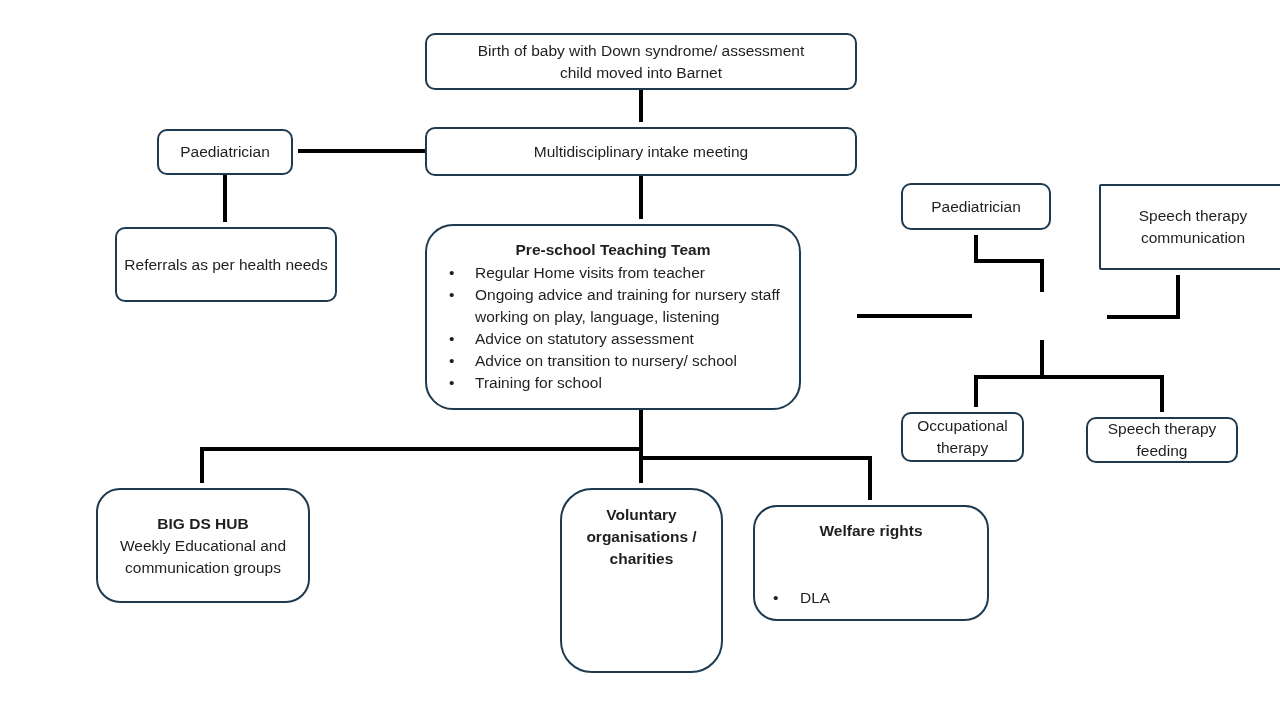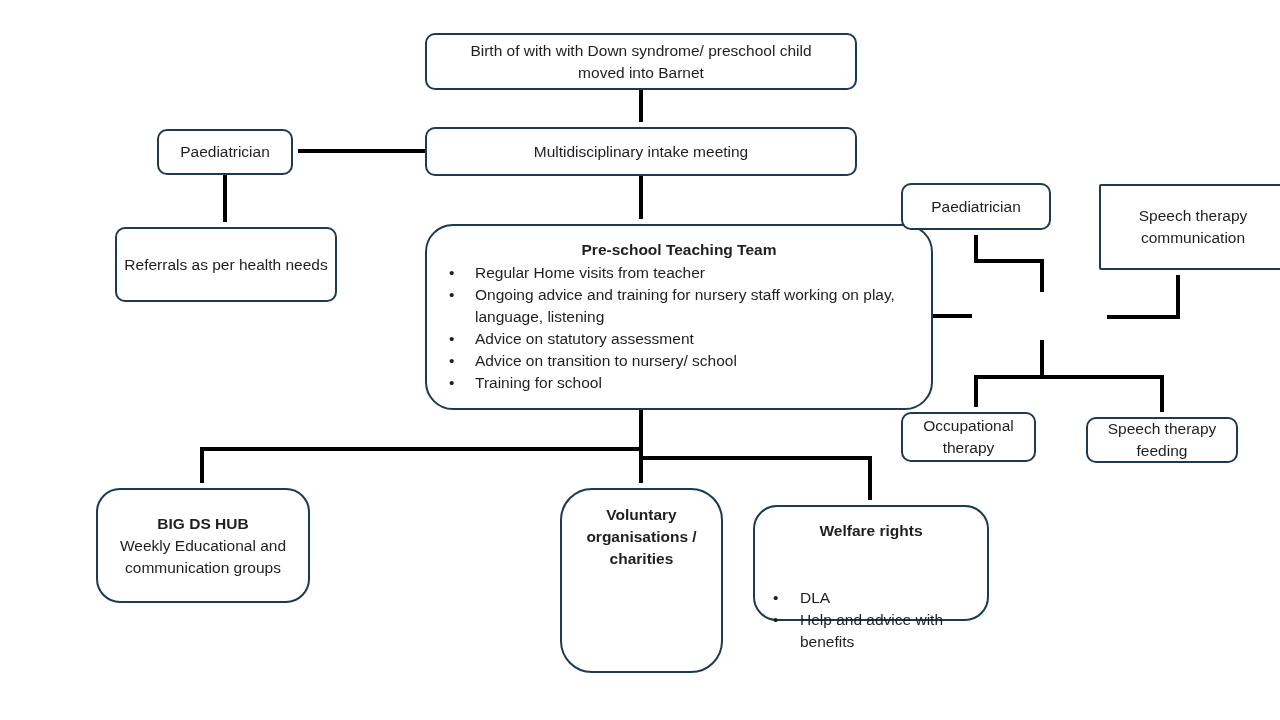--- a/index.html
+++ b/index.html
@@ -26,26 +26,26 @@
   .bullets { list-style:none; margin:1px 0 0; padding:0; width:100%; text-align:left; }
   .bullets li { position:relative; padding-left:48px; padding-right:8px; }
   .bullets li::before { content:"\2022"; position:absolute; left:22px; }
 
   
   .nd-birth          { left:425px; top:33px;  width:432px; height:57px; }
   .nd-birth .node-text { max-width:352px; }
   .nd-intake         { left:425px; top:127px; width:432px; height:49px; }
   .nd-paediatrician  { left:157px; top:129px; width:136px; height:46px; }
   .nd-referrals      { left:115px; top:227px; width:222px; height:75px; }
-  .nd-preschool      { left:425px; top:224px; width:508px; height:186px;
+  .nd-preschool      { left:425px; top:224px; width:376px; height:186px;
                        border-radius:28px; justify-content:flex-start; padding-top:13px; }
   .nd-physiotherapy  { left:901px; top:183px; width:150px; height:47px; }
   .nd-speech-comm    { left:1099px; top:184px; width:188px; height:86px; border-radius:2px; }
   .nd-therapies      { left:977px; top:292px; width:130px; height:48px; }
-  .nd-occupational   { left:901px; top:412px; width:135px; height:50px; }
+  .nd-occupational   { left:901px; top:412px; width:123px; height:50px; }
   .nd-speech-feeding { left:1086px; top:417px; width:152px; height:46px; }
   .nd-bigdshub       { left:96px;  top:488px; width:214px; height:115px; border-radius:24px; }
   .nd-voluntary      { left:560px; top:488px; width:163px; height:185px;
                        border-radius:32px; justify-content:flex-start; padding-top:14px; }
   .nd-voluntary .node-title { max-width:130px; align-self:center; }
   .nd-voluntary .bullets li { padding-left:44px; }
   .nd-voluntary .bullets li::before { left:17px; }
   .nd-welfare        { left:753px; top:505px; width:236px; height:116px;
                        border-radius:24px; justify-content:flex-start; padding-top:13px;gap:44px; }
   .nd-welfare .bullets li { padding-left:45px; }
@@ -70,21 +70,21 @@
     <path d="M1042,292 L1042,261 L976,261 L976,235" marker-end="url(#ah)"></path>
     <path d="M1107,317 L1178,317 L1178,275" marker-end="url(#ah)"></path>
     <path d="M1042,340 L1042,377 L976,377 L976,407" marker-end="url(#ah)"></path>
     <path d="M1042,377 L1162,377 L1162,412" marker-end="url(#ah)"></path>
     <path d="M641,410 L641,483" marker-end="url(#ah)"></path>
     <path d="M641,449 L202,449 L202,483" marker-end="url(#ah)"></path>
     <path d="M641,458 L870,458 L870,500" marker-end="url(#ah)"></path>
   </svg>
 
   <div class="node nd-birth">
-    <div class="node-text">Birth of with with Down syndrome/ preschool child moved into Barnet</div>
+    <div class="node-text">Birth of baby with Down syndrome/ assessment child moved into Barnet</div>
   </div>
 
   <div class="node nd-intake">
     <div class="node-text">Multidisciplinary intake meeting</div>
   </div>
 
   <div class="node nd-paediatrician">
     <div class="node-text">Paediatrician</div>
   </div>
 
@@ -126,17 +126,16 @@
   </div>
 
   <div class="node nd-voluntary">
     <div class="node-title">Voluntary organisations / charities</div>
   </div>
 
   <div class="node nd-welfare">
     <div class="node-title">Welfare rights</div>
     <ul class="bullets">
       <li>DLA</li>
-      <li>Help and advice with benefits</li>
     </ul>
   </div>
 
 </div>
 
 </body></html>

